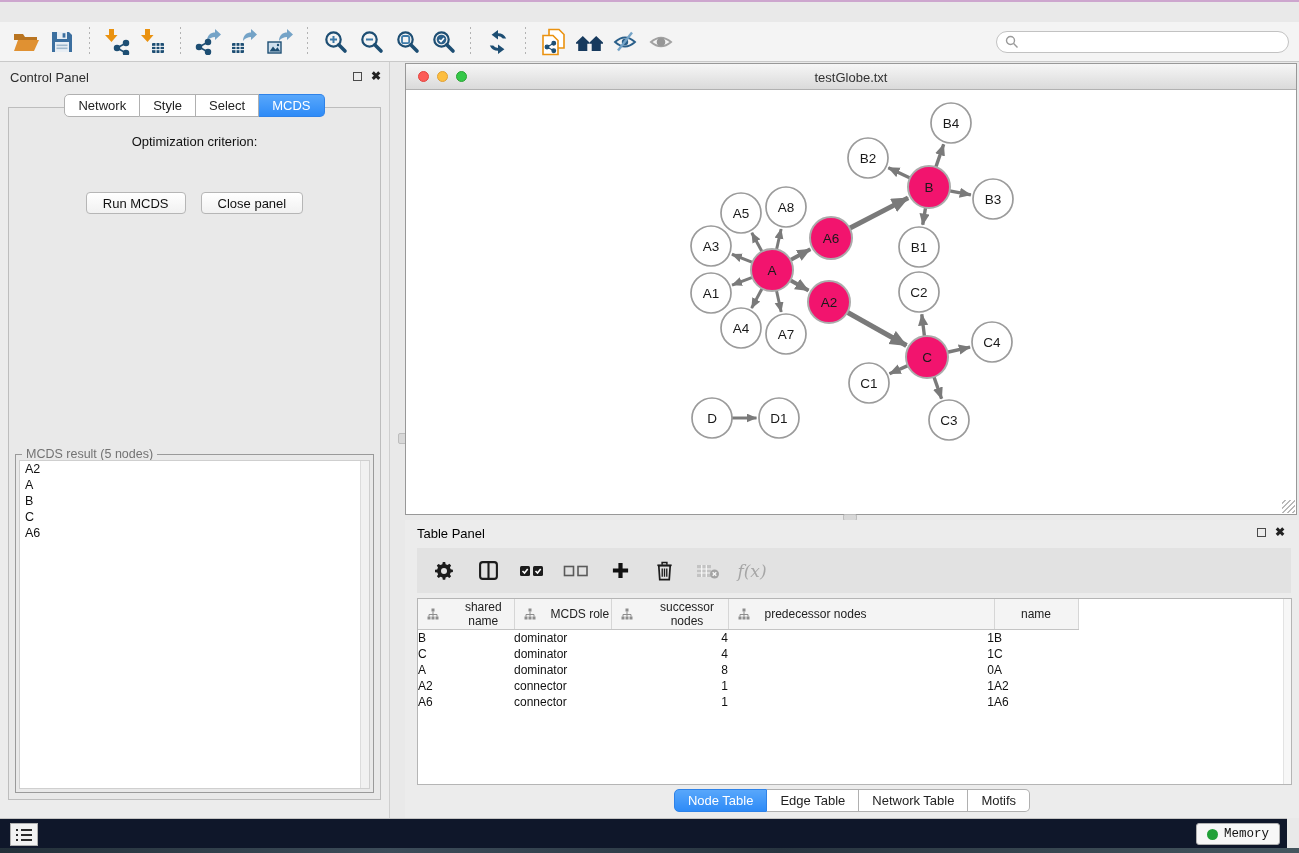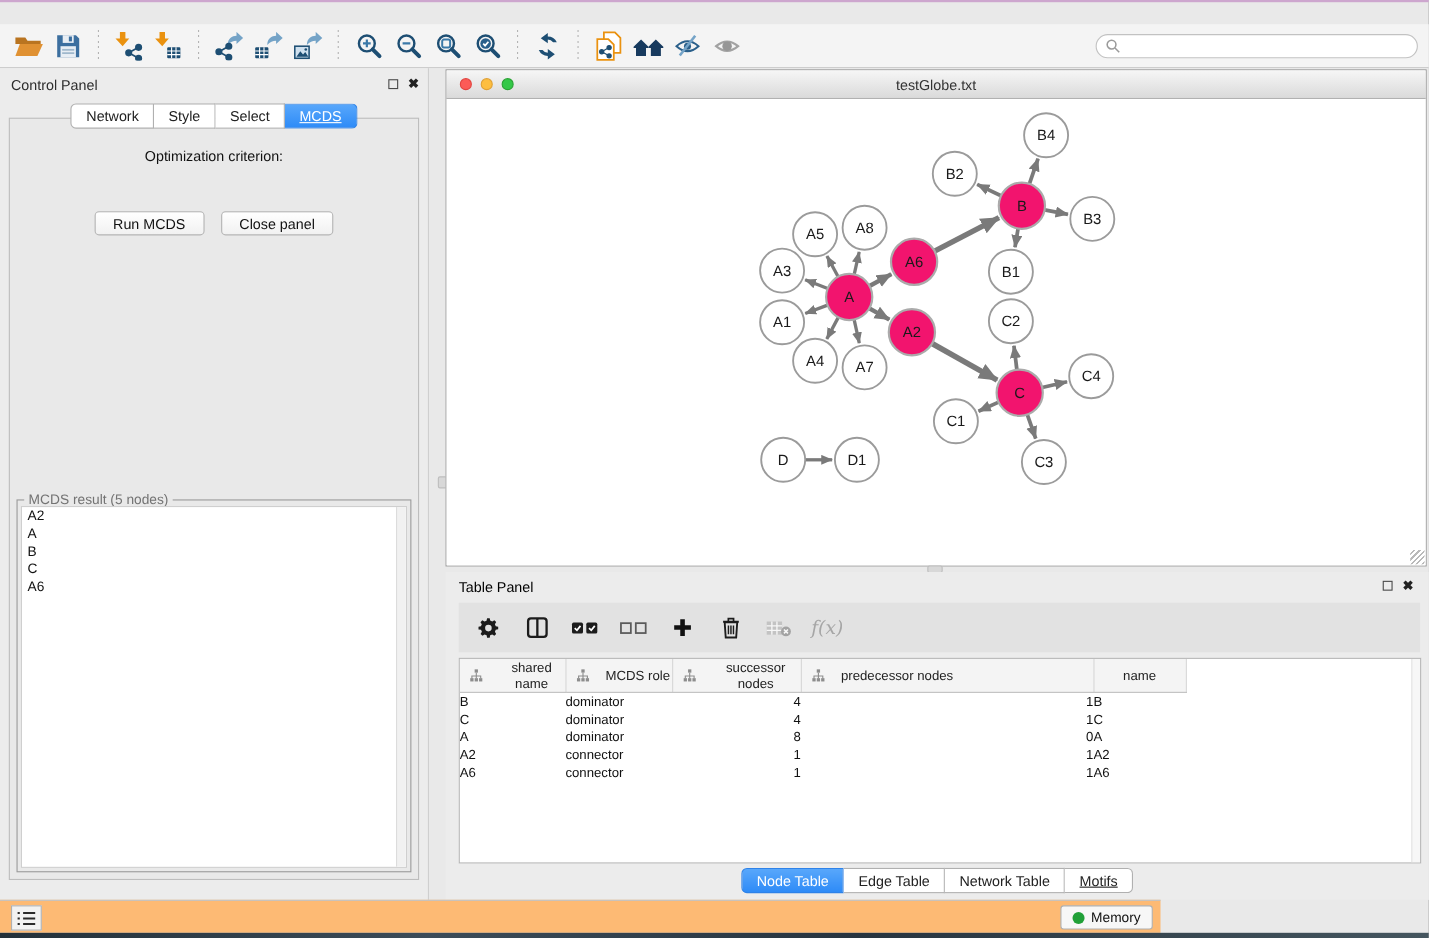--- a/index.html
+++ b/index.html
@@ -35,21 +35,21 @@
   
   .control-panel{position:absolute;left:0;top:0;width:390px;height:756px;background:#ececec;
                  border-right:1px solid #cfcfcf;}
   .panel-head{position:absolute;left:10px;top:8px;font-size:13px;color:#2d2d2d;}
   .panel-icons{position:absolute;right:8px;top:8px;display:flex;gap:9px;align-items:center;}
   .win-float{width:9px;height:9px;border:1.5px solid #4a4a4a;display:inline-block;}
   .win-close{font-size:12px;font-weight:bold;color:#222;line-height:12px;}
   .seg-tabs{display:flex;}
   .seg{padding:3px 13px;font-size:13px;background:#fff;border:1px solid #b0b0b0;border-left:none;color:#222;}
   .seg:first-child{border-left:1px solid #b0b0b0;border-radius:5px 0 0 5px;}
-  .seg:last-child{border-radius:0 5px 5px 0;text-decoration:underline;}
+  .seg:last-child{border-radius:0 5px 5px 0;}
   .seg.active{background:linear-gradient(#58a7fb,#2e8bf7);color:#fff;border-color:#2e82e8;}
   .cp-tabs{position:absolute;left:0;right:0;top:32px;display:flex;justify-content:center;z-index:2;}
   .cp-body{position:absolute;left:8px;right:8px;top:45px;height:693px;border:1px solid #bdbdbd;background:#e9e9e9;}
   .opt-label{margin-top:26px;text-align:center;font-size:13px;color:#111;}
   .criterion{position:absolute;left:34px;right:42px;top:50px;height:22px;background:#fff;border:1px solid #ababab;
              border-radius:4px;font-size:13px;display:flex;align-items:center;padding-left:10px;}
   .stepper{position:absolute;right:1px;top:1px;bottom:1px;width:19px;border-radius:3px;
            background:linear-gradient(#5aa5fa,#2f7df5);display:flex;flex-direction:column;
            align-items:center;justify-content:center;gap:2px;}
   .chev-up{width:0;height:0;border-left:4px solid transparent;border-right:4px solid transparent;
@@ -96,22 +96,22 @@
   table.grid th .th-inner{display:flex;align-items:center;gap:15px;padding-left:8px;}
   table.grid th.c4 .th-inner{justify-content:center;padding-left:0;}
   table.grid td{height:16px;padding:0;color:#111;white-space:nowrap;overflow:hidden;}
   td.c0{padding-left:16px;}
   td.c1{padding-left:40px;}
   td.c2{text-align:right;padding-right:4px;}
   td.c3{text-align:right;padding-right:8px;}
   td.c4{padding-left:10px;}
   .tp-tabs{position:absolute;left:0;right:0;top:269px;display:flex;justify-content:center;}
   
-  .statusbar{position:absolute;left:0;top:818px;width:1055px;height:30px;background:#fdba74;
-             border-top:1px solid #c4c4c4;}
+  .statusbar{position:absolute;left:0;top:818px;width:1287px;height:30px;background:#0f172a;
+             border-top:1px solid #c4c4c4;font-family:Liberation Mono, monospace;}
   .sb-left-btn{position:absolute;left:10px;top:4px;width:28px;height:23px;background:#f2f2f2;
                border:1px solid #b0b0b0;display:flex;align-items:center;justify-content:center;}
   .memory-btn{position:absolute;right:7px;top:4px;height:22px;background:#f7f7f7;border:1px solid #b0b0b0;
               border-radius:3px;display:flex;align-items:center;gap:6px;padding:0 10px;font-size:12.5px;color:#111;}
   .mem-dot{width:11px;height:11px;border-radius:50%;background:#21a038;}
 </style>
 </head>
 <body>
 
 <div class="screen">

